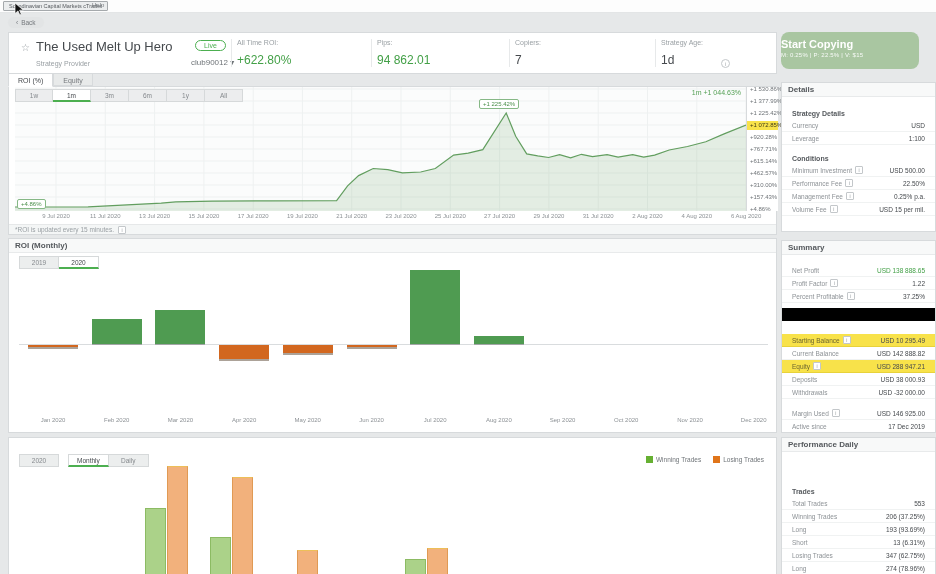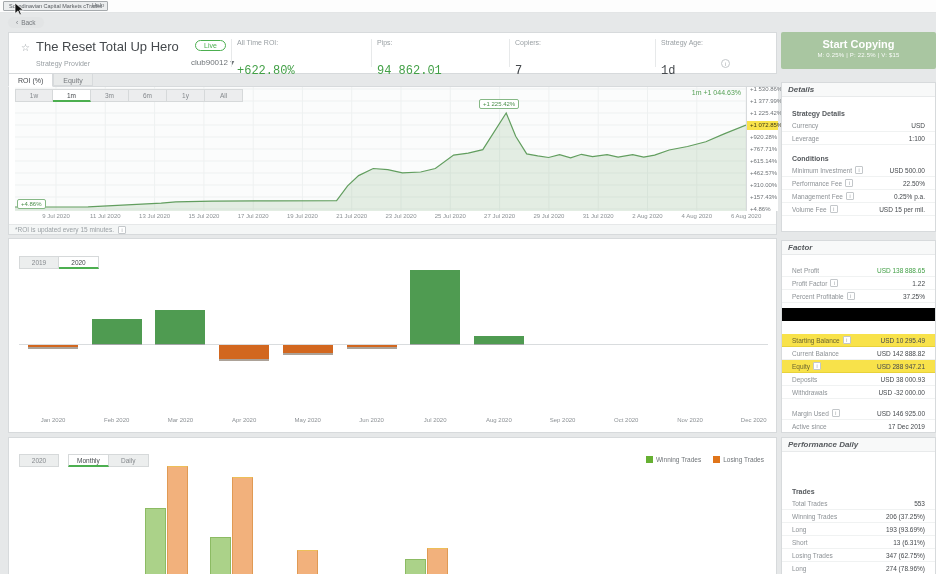--- a/index.html
+++ b/index.html
@@ -8,36 +8,36 @@
   #app *{box-sizing:border-box;}
 
   
   #topbar{position:absolute;top:0;left:0;right:0;height:13px;background:#fdfdfd;border-bottom:1px solid #e3e5e6;}
   .win-tab{position:absolute;left:3px;top:1px;height:10px;line-height:9px;padding:0 5px;font-size:5.5px;color:#55595d;background:#ebedee;border:1px solid #a5a9ac;border-radius:1px;cursor:pointer;}
   .win-help{position:absolute;left:92px;top:2px;font-size:6px;color:#6f7478;cursor:pointer;}
   #cursor{position:absolute;left:14px;top:3px;z-index:50;}
   #back-btn{position:absolute;left:8px;top:17px;height:11px;padding:0 8px;font-size:6.5px;color:#75797d;background:#e2e4e5;border-radius:6px;display:flex;gap:3px;align-items:center;cursor:pointer;}
 
   .panel{position:absolute;background:#fff;border:1px solid #d7dadc;}
-  .panel-header{height:14px;line-height:14px;padding:0 6px;font-size:8px;font-weight:bold;color:#55595d;border-bottom:1px solid #e8eaeb;background:#f8f9f9;font-style:italic;}
+  .panel-header{height:14px;line-height:14px;padding:0 6px;font-size:8px;font-weight:bold;color:#55595d;border-bottom:1px solid #e8eaeb;background:#f8f9f9;}
 
   
   #header-card{left:8px;top:32px;width:769px;height:42px;}
   .star{position:absolute;left:12px;top:9px;font-size:10px;color:#9aa0a4;cursor:pointer;}
   .h-title{position:absolute;left:27px;top:6px;font-size:13px;color:#45494d;}
   .h-sub{position:absolute;left:27px;top:27px;font-size:7px;color:#9aa0a4;}
   .live-badge{position:absolute;left:186px;top:7px;font-size:7px;color:#4caf50;border:1px solid #4caf50;border-radius:8px;padding:0 8px;height:11px;line-height:9px;}
   .account{position:absolute;left:182px;top:25px;font-size:8px;color:#6f7478;cursor:pointer;}
   .hstat{position:absolute;top:6px;}
   .hstat-label{font-size:7px;color:#9aa0a4;}
-  .hstat-value{font-size:12px;color:#45494d;margin-top:18px;font-family:Liberation Mono, monospace;}
+  .hstat-value{font-size:12px;color:#45494d;margin-top:7px;}
   .green{color:#43a047 !important;}
   .vline{position:absolute;top:6px;bottom:6px;width:1px;background:#e7e9ea;}
   .hinfo{position:absolute;left:712px;top:26px;width:9px;height:9px;border:1px solid #c3c7ca;border-radius:50%;font-size:5px;color:#9aa0a4;text-align:center;line-height:8px;cursor:pointer;}
-  #copy-btn{position:absolute;left:781px;top:32px;width:155px;height:37px;background:#a9c6a1;border-radius:2px;text-align:center;cursor:pointer;}
+  #copy-btn{position:absolute;left:781px;top:32px;width:138px;height:37px;background:#a9c6a1;border-radius:8px;cursor:pointer;}
   .cb-label{font-size:11px;font-weight:bold;color:#fff;margin-top:6px;}
   .cb-terms{font-size:6px;color:rgba(255,255,255,.92);margin-top:2px;letter-spacing:.2px;}
 
   
   #roi-tabs{position:absolute;left:8px;top:73px;display:flex;z-index:3;}
   .sheet-tab{height:13px;line-height:13px;padding:0 9px;font-size:7px;background:#e8eaea;border:1px solid #d7dadc;color:#75797d;cursor:pointer;}
   .sheet-tab.active{background:#fff;color:#45494d;height:14px;margin-bottom:-1px;border-bottom:1px solid #fff;}
   #roi-panel{left:8px;top:86px;width:769px;height:149px;}
   #roi-plot{position:absolute;left:6px;top:0;width:731px;height:124px;background:#fbfcfc;}
   #roi-svg{position:absolute;left:0;top:0;width:100%;height:100%;}
@@ -114,21 +114,21 @@
   <svg id="cursor" width="11" height="13" viewBox="0 0 11 13">
     <polygon points="1,0 1,10.5 4,7.9 5.8,12 7.3,11.2 5.6,7.2 9.2,7" fill="#111" stroke="#fff" stroke-width="0.7"></polygon>
   </svg>
   <div id="back-btn">
     <span>‹</span>
     <span>Back</span>
   </div>
 
   <div id="header-card" class="panel">
     <span class="star">☆</span>
-    <div class="h-title">The Reset Total Up Hero</div>
+    <div class="h-title">The Used Melt Up Hero</div>
     <div class="h-sub">Strategy Provider</div>
     <div class="live-badge">Live</div>
     <div class="account">
       <span>club90012</span>
       <span>▾</span>
     </div>
     <div id="header-stats">
         <div class="vline" style="left: 222px;"></div>
         <div class="hstat" style="left: 228px;">
           <div class="hstat-label">All Time ROI:</div>
@@ -235,20 +235,21 @@
         <div class="axis-label" style="left: 662.8px; width: 50px;">4 Aug 2020</div>
         <div class="axis-label" style="left: 712.1px; width: 50px;">6 Aug 2020</div>
       </div>
     <div id="roi-foot">
       <span>*ROI is updated every 15 minutes.</span>
       <span class="info-box">i</span>
     </div>
   </div>
 
   <div id="monthly-panel" class="panel">
+    <div class="panel-header">ROI (Monthly)</div>
     <div id="year-tabs">
         <div class="pill-btn">2019</div>
         <div class="pill-btn active">2020</div>
       </div>
     <div id="monthly-chart">
         <div class="zero-line"></div>
         <div class="mbar neg" style="left: 9px; width: 50px; height: 2px; top: 76px;"></div>
         <div class="mbar pos" style="left: 72.7px; width: 50px; height: 25.2px; top: 49.8px;"></div>
         <div class="mbar pos" style="left: 136.4px; width: 50px; height: 33.6px; top: 41.4px;"></div>
         <div class="mbar neg" style="left: 200.1px; width: 50px; height: 13.5px; top: 76px;"></div>
@@ -325,21 +326,21 @@
           <span class="lbl">Management Fee<span class="info-box">i</span></span>
           <span class="val">0.25% p.a.</span>
         </div>
         <div class="inforow">
           <span class="lbl">Volume Fee<span class="info-box">i</span></span>
           <span class="val">USD 15 per mil.</span>
         </div>
       </div>
   </div>
   <div id="summary-panel" class="panel">
-    <div class="panel-header">Factor</div>
+    <div class="panel-header">Summary</div>
     <div class="panel-body" id="summary-body">
         <div class="inforow">
           <span class="lbl">Net Profit</span>
           <span class="val green">USD 138 888.65</span>
         </div>
         <div class="inforow">
           <span class="lbl">Profit Factor<span class="info-box">i</span></span>
           <span class="val">1.22</span>
         </div>
         <div class="inforow">

